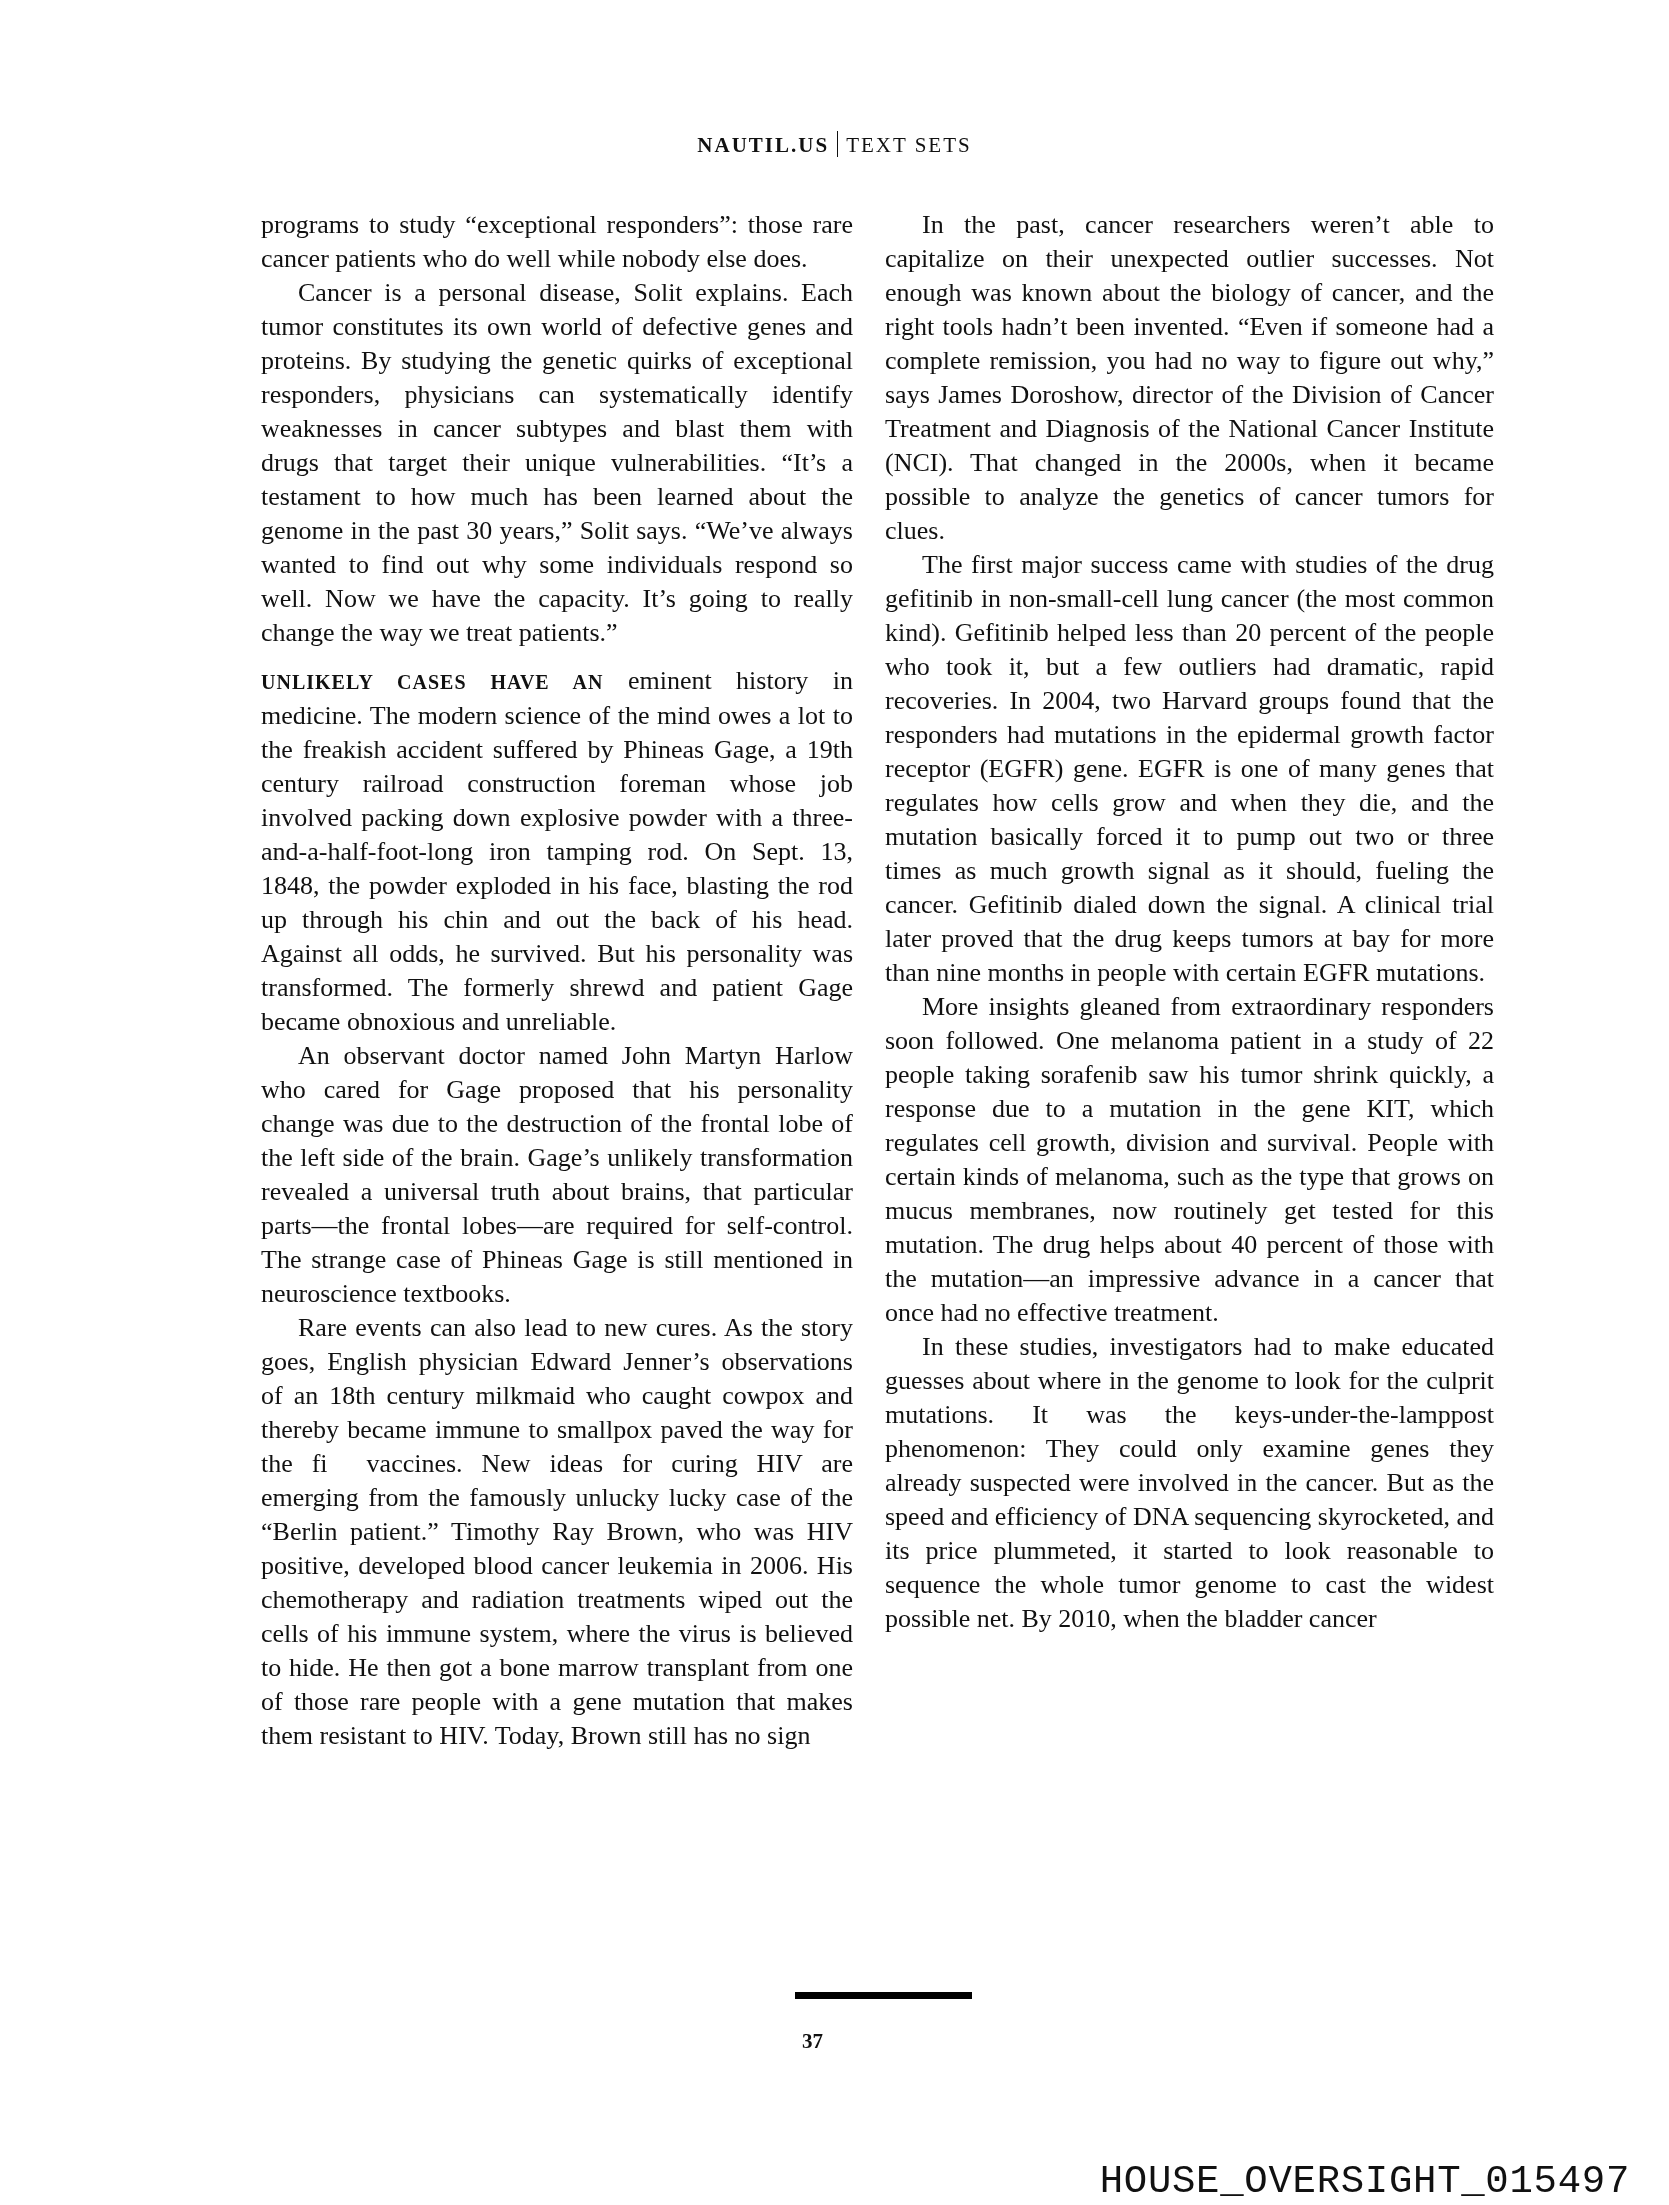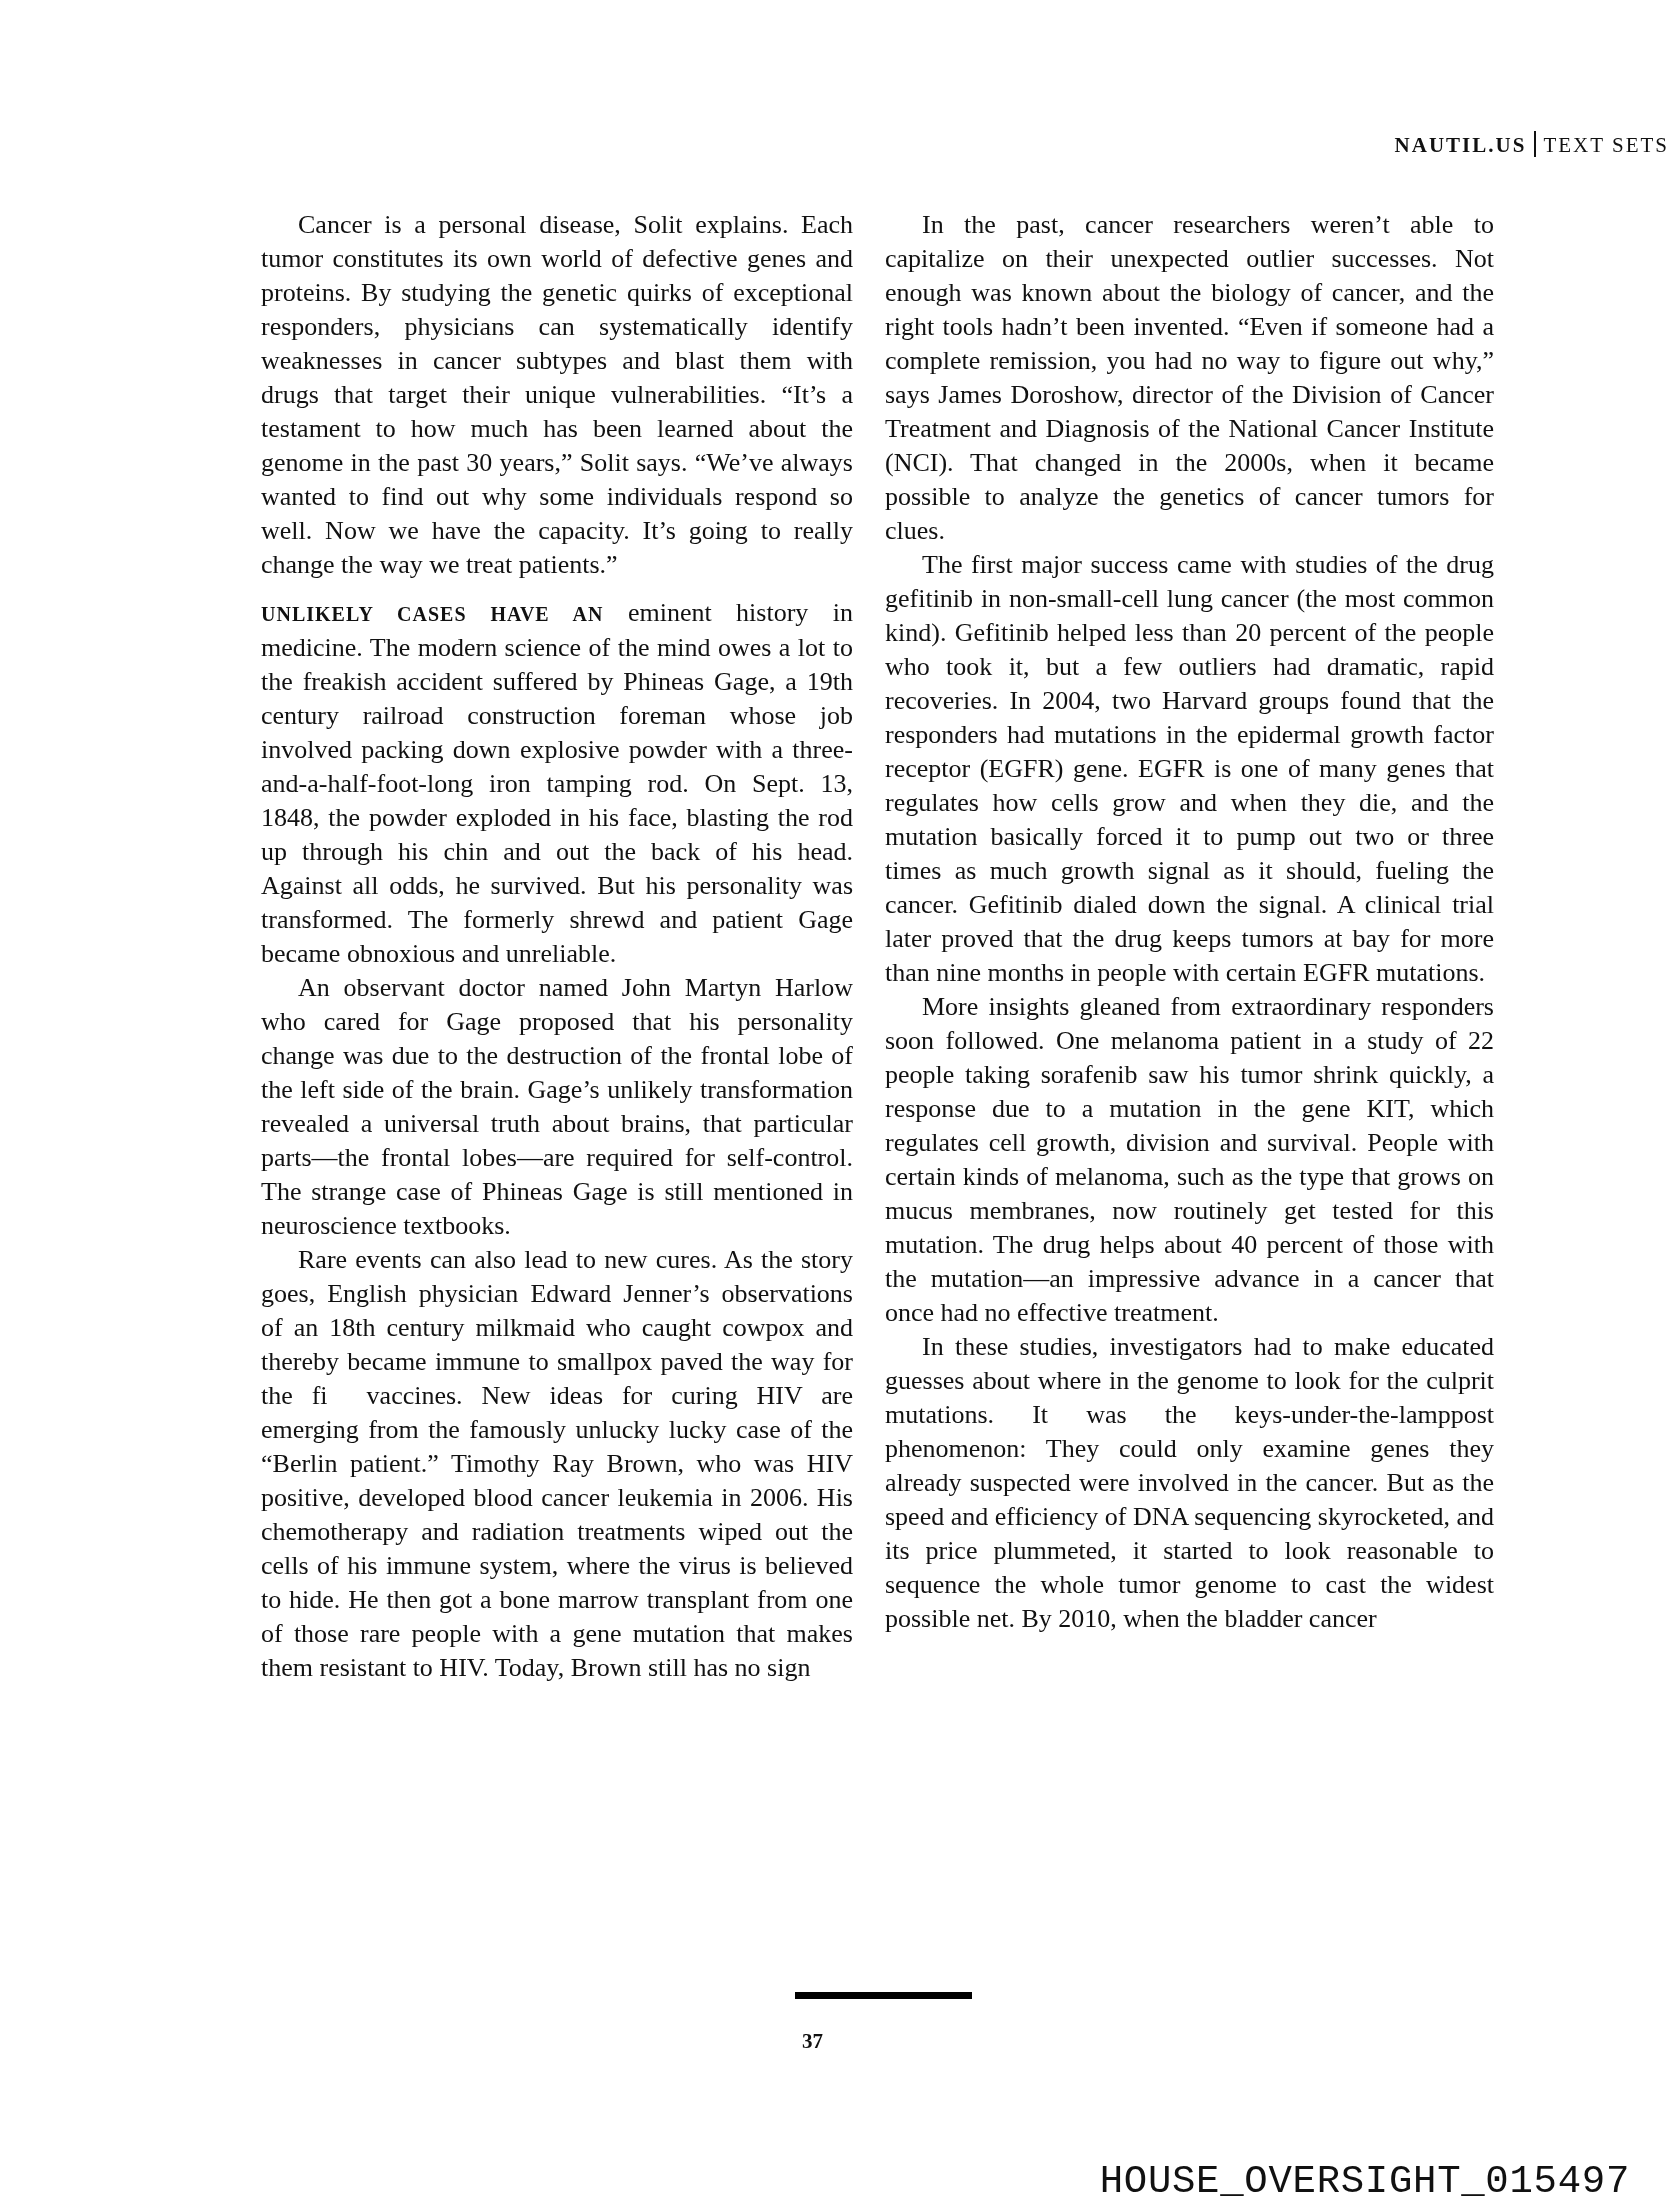--- a/index.html
+++ b/index.html
@@ -1,18 +1,18 @@
 <!DOCTYPE html>
 <html style="font-size:10.5px"><head>
 <meta charset="utf-8">
 <style>
   html, body { margin: 0; padding: 0; background: #ffffff; }
   body { width: 1669px; height: 2205px; position: relative; overflow: hidden; color: #111; }
   .header {
-    position: absolute; top: 131px; left: 0; width: 1669px; text-align: right;
+    position: absolute; top: 131px; left: 0; width: 1669px; text-align: center;
     font-family: "Liberation Serif", "DejaVu Serif", serif; font-size: 21px; letter-spacing: 2px;
   }
   .header .brand { font-weight: bold; }
   .header .sep { display: inline-block; width: 1.3px; height: 26px; background: #111; vertical-align: -5.2px; margin: 0 7.9px; }
   .col {
     position: absolute; top: 208px; width: 592px;
     font-family: "Liberation Serif", "DejaVu Serif", serif; font-size: 26px; line-height: 34px;
     text-align: justify;
   }
   .col.left { left: 261px; }
@@ -33,20 +33,21 @@
   }
 </style>
 </head>
 <body>
 
 <div class="header">
   <span class="brand">NAUTIL.US</span><span class="sep"></span><span>TEXT SETS</span>
 </div>
 
 <div class="col left">
+  <p>programs to study “exceptional responders”: those rare cancer patients who do well while nobody else does.</p>
   <p class="indent">Cancer is a personal disease, Solit explains. Each tumor constitutes its own world of defective genes and proteins. By studying the genetic quirks of exceptional responders, physicians can systematically identify weaknesses in cancer subtypes and blast them with drugs that target their unique vulnerabilities. “It’s a testament to how much has been learned about the genome in the past 30 years,” Solit says. “We’ve always wanted to find out why some individuals respond so well. Now we have the capacity. It’s going to really change the way we treat patients.”</p>
   <p class="section"><span class="smallcaps">UNLIKELY CASES HAVE AN</span> <span>eminent history in medicine. The modern science of the mind owes a lot to the freakish accident suffered by Phineas Gage, a 19th century railroad construction foreman whose job involved packing down explosive powder with a three-and-a-half-foot-long iron tamping rod. On Sept. 13, 1848, the powder exploded in his face, blasting the rod up through his chin and out the back of his head. Against all odds, he survived. But his personality was transformed. The formerly shrewd and patient Gage became obnoxious and unreliable.</span></p>
   <p class="indent">An observant doctor named John Martyn Harlow who cared for Gage proposed that his personality change was due to the destruction of the frontal lobe of the left side of the brain. Gage’s unlikely transformation revealed a universal truth about brains, that particular parts—the frontal lobes—are required for self-control. The strange case of Phineas Gage is still mentioned in neuroscience textbooks.</p>
   <p class="indent"><span>Rare events can also lead to new cures. As the story goes, English physician Edward Jenner’s observations of an 18th century milkmaid who caught cowpox and thereby became immune to smallpox paved the way for the fi</span><span class="gap"></span><span>vaccines. New ideas for curing HIV are emerging from the famously unlucky lucky case of the “Berlin patient.” Timothy Ray Brown, who was HIV positive, developed blood cancer leukemia in 2006. His chemotherapy and radiation treatments wiped out the cells of his immune system, where the virus is believed to hide. He then got a bone marrow transplant from one of those rare people with a gene mutation that makes them resistant to HIV. Today, Brown still has no sign</span></p>
 </div>
 
 <div class="col right">
   <p class="indent">In the past, cancer researchers weren’t able to capitalize on their unexpected outlier successes. Not enough was known about the biology of cancer, and the right tools hadn’t been invented. “Even if someone had a complete remission, you had no way to figure out why,” says James Doroshow, director of the Division of Cancer Treatment and Diagnosis of the National Cancer Institute (NCI). That changed in the 2000s, when it became possible to analyze the genetics of cancer tumors for clues.</p>
   <p class="indent">The first major success came with studies of the drug gefitinib in non-small-cell lung cancer (the most common kind). Gefitinib helped less than 20 percent of the people who took it, but a few outliers had dramatic, rapid recoveries. In 2004, two Harvard groups found that the responders had mutations in the epidermal growth factor receptor (EGFR) gene. EGFR is one of many genes that regulates how cells grow and when they die, and the mutation basically forced it to pump out two or three times as much growth signal as it should, fueling the cancer. Gefitinib dialed down the signal. A clinical trial later proved that the drug keeps tumors at bay for more than nine months in people with certain EGFR mutations.</p>
   <p class="indent">More insights gleaned from extraordinary responders soon followed. One melanoma patient in a study of 22 people taking sorafenib saw his tumor shrink quickly, a response due to a mutation in the gene KIT, which regulates cell growth, division and survival. People with certain kinds of melanoma, such as the type that grows on mucus membranes, now routinely get tested for this mutation. The drug helps about 40 percent of those with the mutation—an impressive advance in a cancer that once had no effective treatment.</p>

